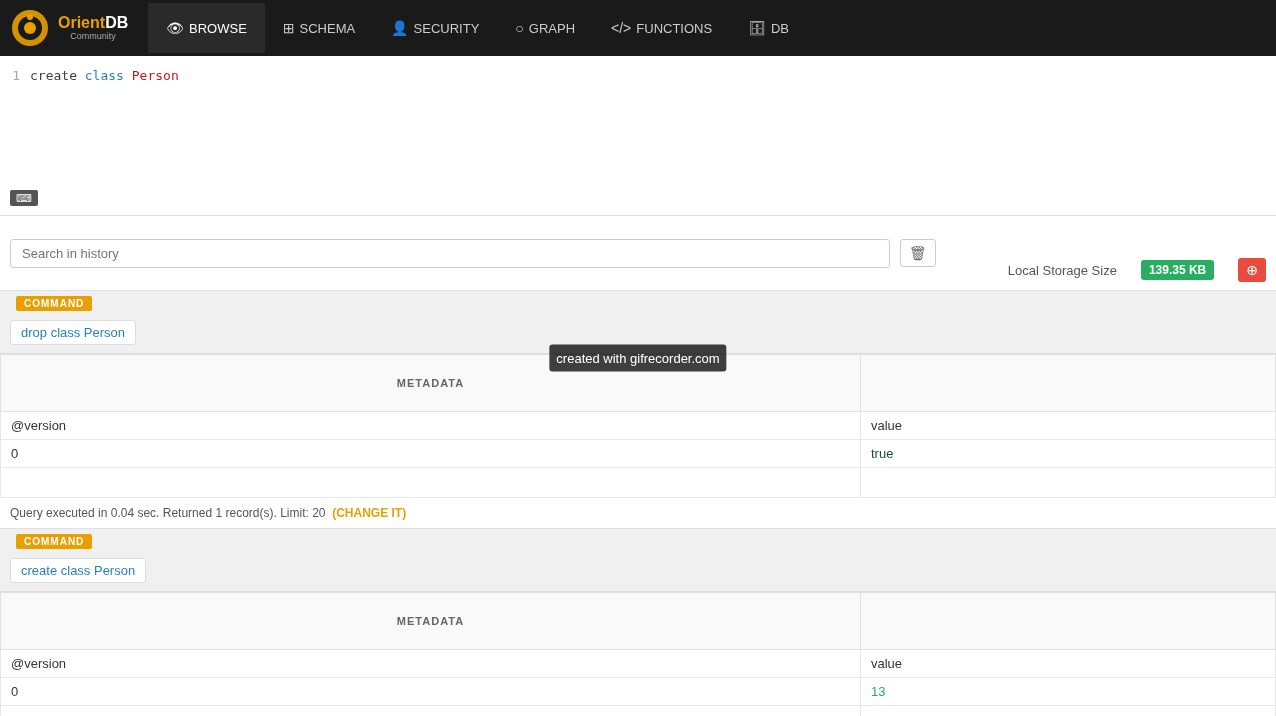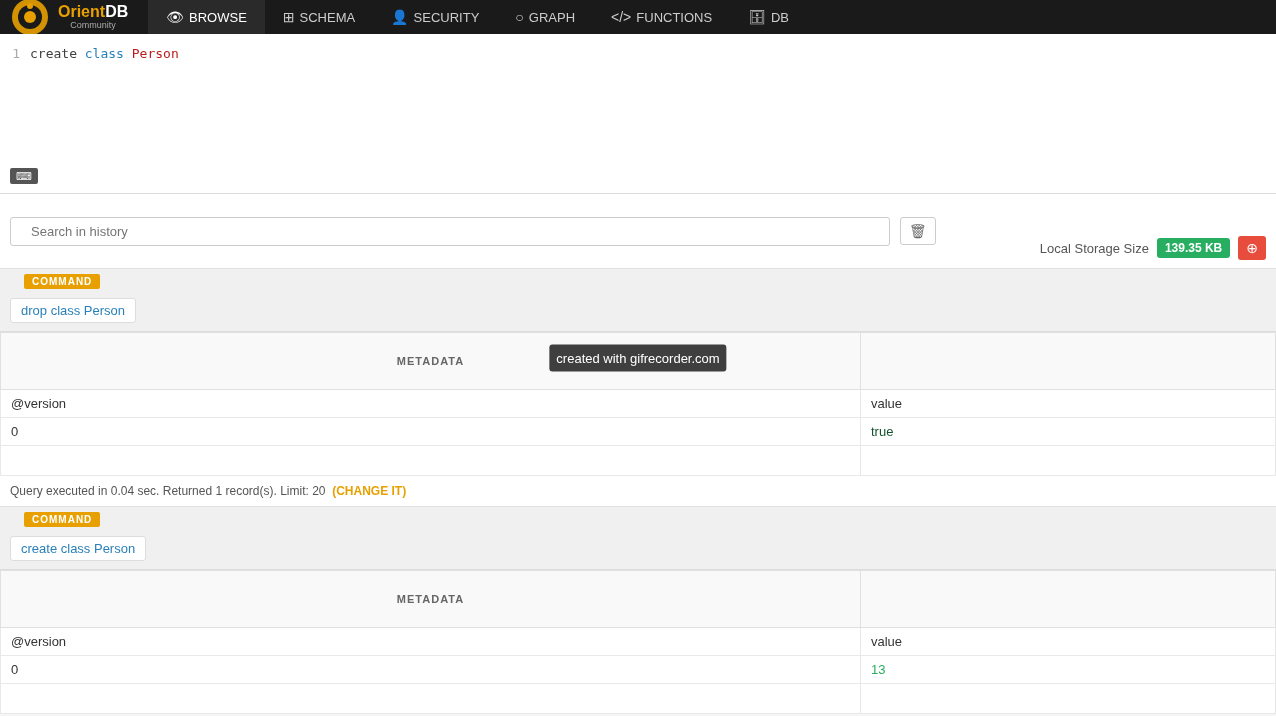--- a/index.html
+++ b/index.html
@@ -1,21 +1,21 @@
 <!DOCTYPE html>
 <html><head>
   <meta charset="utf-8">
   <style>
     * { margin: 0; padding: 0; box-sizing: border-box; }
     body { font-family: Arial, sans-serif; font-size: 13px; background: #f5f5f5; color: #333; }
 
     
     .navbar {
       background: #1a1a1a;
-      height: 34px;
+      height: 56px;
       display: flex;
       align-items: center;
       padding: 0 10px;
     }
     .navbar-brand {
       display: flex;
       align-items: center;
       margin-right: 20px;
     }
     .brand-logo {
@@ -97,39 +97,39 @@
       display: flex;
       align-items: center;
       gap: 10px;
       border-bottom: 1px solid #e0e0e0;
     }
     .history-search {
       flex: 1;
       max-width: 880px;
       border: 1px solid #ccc;
       border-radius: 3px;
-      padding: 6px 20px;
+      padding: 6px 11px;
       font-size: 13px;
       color: #999;
       outline: none;
     }
     .delete-btn {
       background: none;
       border: 1px solid #ccc;
       border-radius: 3px;
       padding: 5px 8px;
       cursor: pointer;
       color: #666;
       font-size: 14px;
     }
     .storage-info {
       margin-left: auto;
       display: flex;
       align-items: center;
-      gap: 8px;
+      gap: 24px;
       color: #555;
       font-size: 13px;
       margin-top: 34px;
     }
     .storage-size {
       background: #27ae60;
       color: #fff;
       padding: 3px 8px;
       border-radius: 3px;
       font-size: 12px;
@@ -144,21 +144,21 @@
       cursor: pointer;
       font-size: 14px;
     }
 
     
     .command-section {
       background: #f0f0f0;
       border-bottom: 1px solid #ddd;
     }
     .command-header {
-      padding: 5px 24px;
+      padding: 5px 16px;
       display: flex;
       align-items: center;
     }
     .command-badge {
       background: #e8a000;
       color: #fff;
       font-size: 10px;
       font-weight: bold;
       padding: 2px 8px;
       border-radius: 2px;

